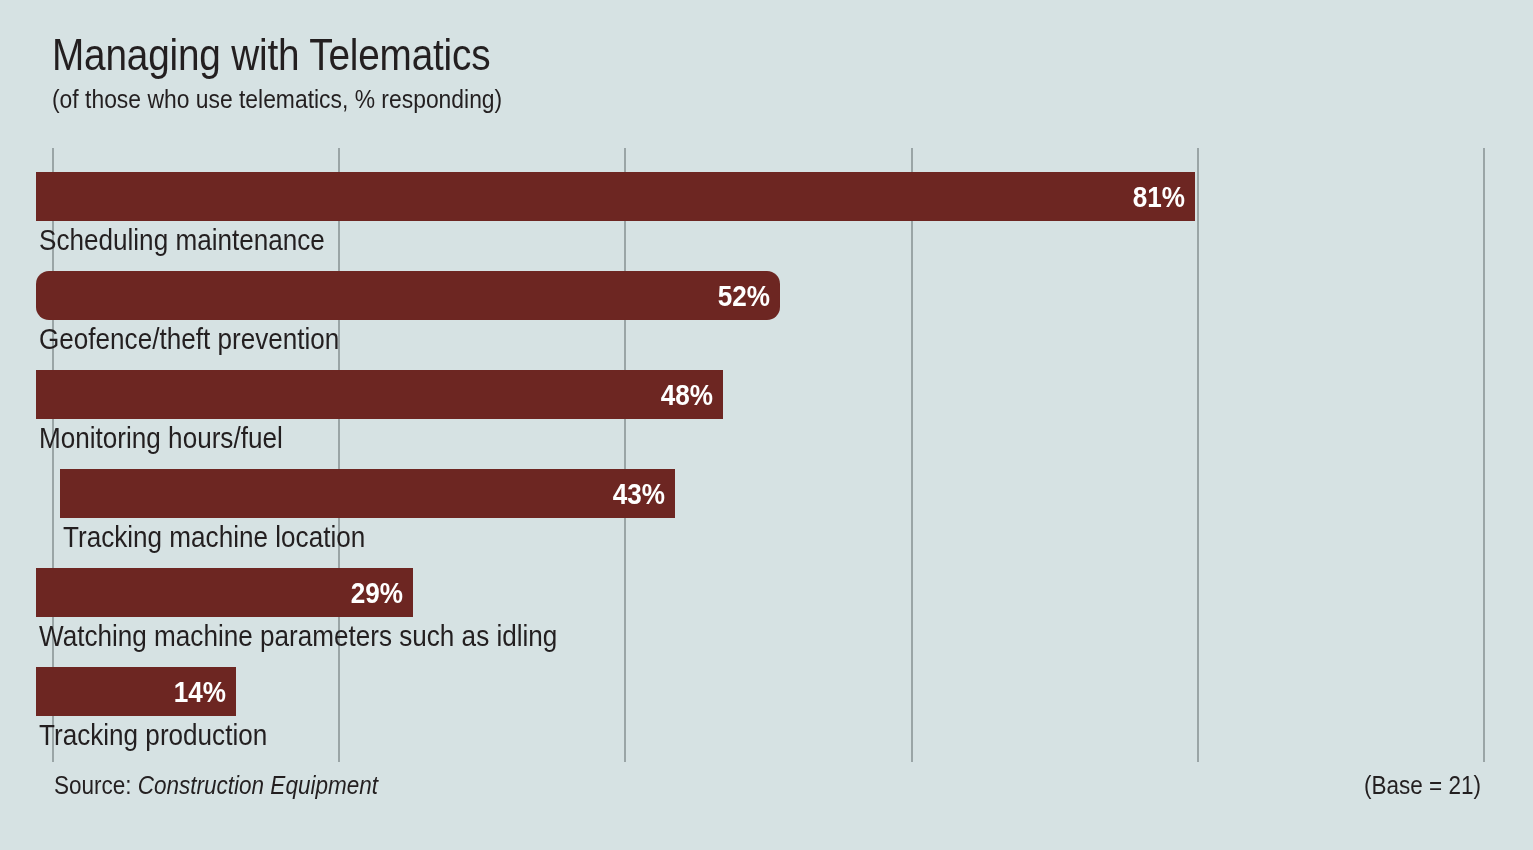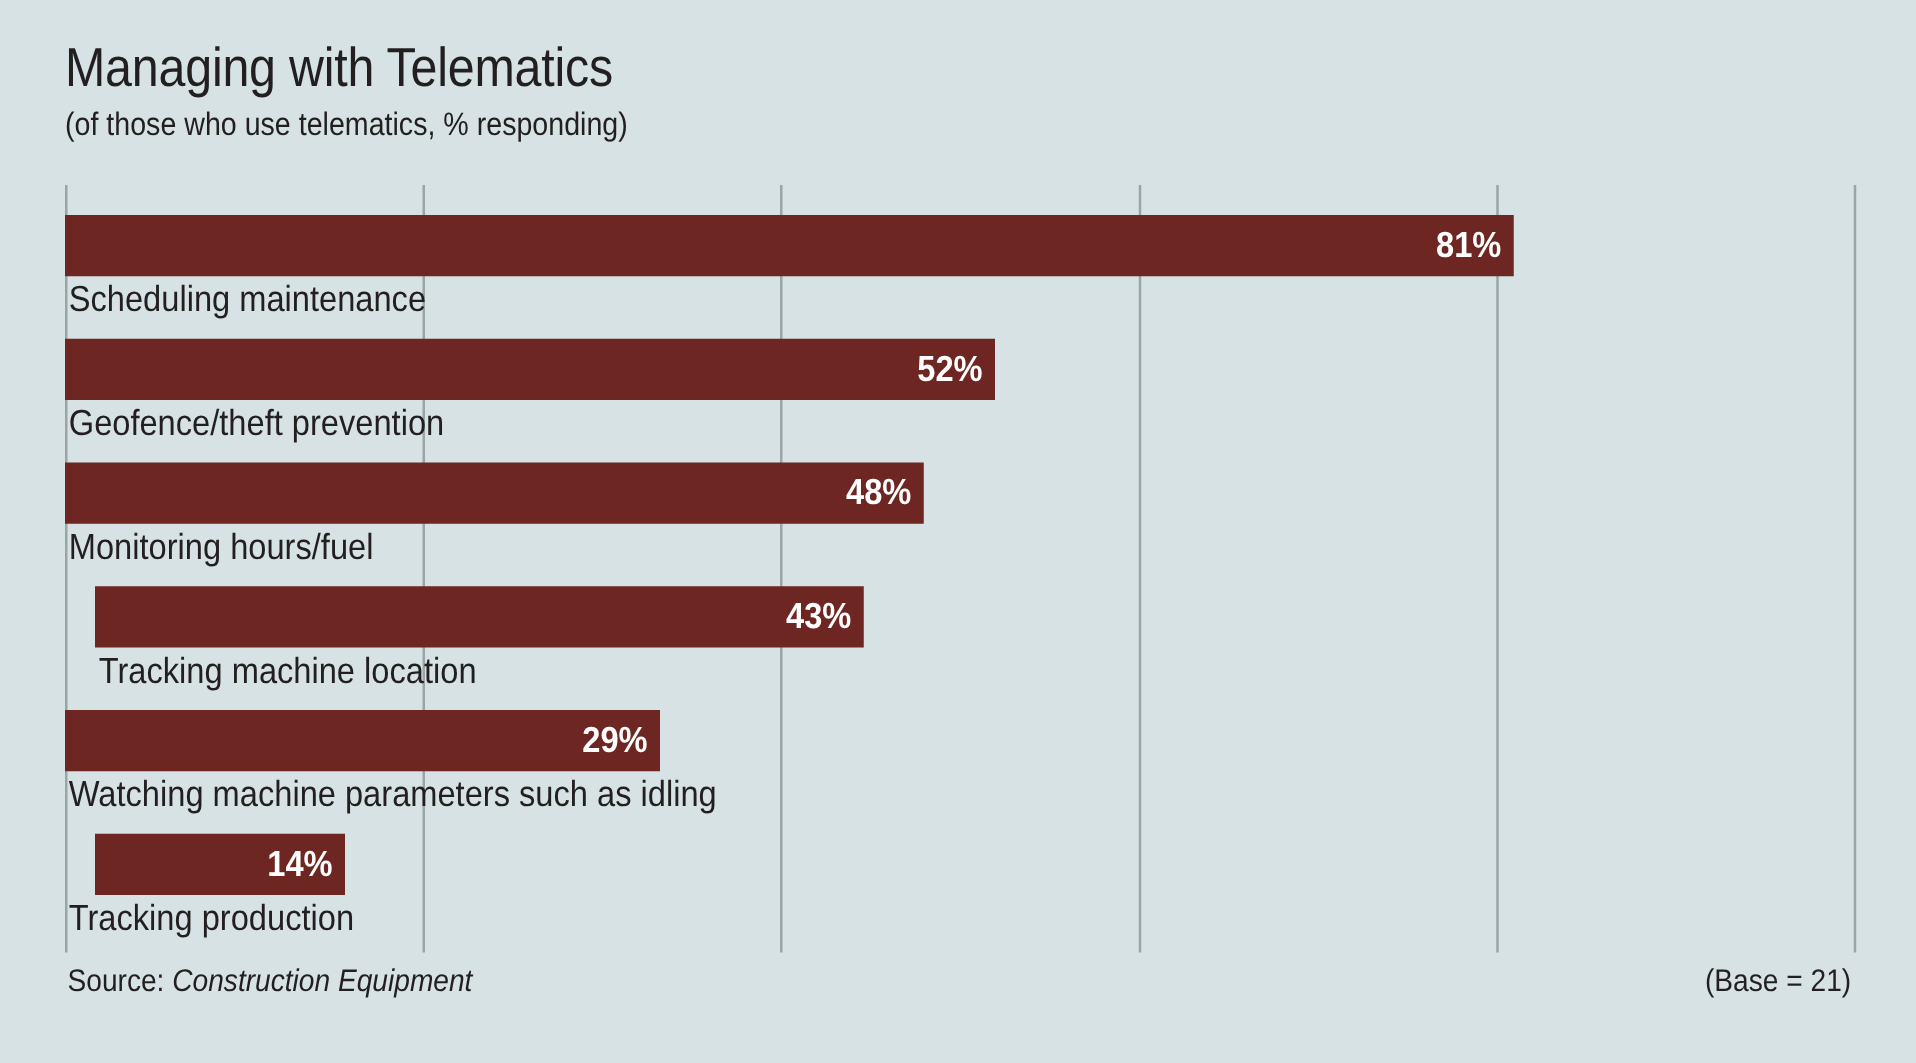--- a/index.html
+++ b/index.html
@@ -67,21 +67,21 @@
 
   #bars-layer {
     position: absolute;
     left: 0;
     top: 0;
     width: 1533px;
     height: 614px;
   }
   .bar-group {
     position: absolute;
-    left: 52px;
+    left: 36px;
     width: 1460px;
     height: 99px;
   }
   .bar {
     position: relative;
     height: 49px;
     background: #6d2622;
     box-sizing: border-box;
   }
   .bar-value {
@@ -163,45 +163,45 @@
         <div class="gridline" style="left: 1483px; background: rgb(154, 165, 166);"></div>
       </div>
     <div id="bars-layer">
         <div class="bar-group" style="top: 24px;">
           <div class="bar" style="width: 1159.11px; background: rgb(109, 38, 34);">
             <span class="bar-value" style="color: rgb(255, 255, 255);">81%</span>
           </div>
           <div class="bar-label" style="color: rgb(35, 31, 32);">Scheduling maintenance</div>
         </div>
         <div class="bar-group" style="top: 123px;">
-          <div class="bar" style="width: 744.12px; background: rgb(109, 38, 34);">
+          <div class="bar" style="width: 744.12px; background: rgb(109, 38, 34); border-radius: 13px;">
             <span class="bar-value" style="color: rgb(255, 255, 255);">52%</span>
           </div>
           <div class="bar-label" style="color: rgb(35, 31, 32);">Geofence/theft prevention</div>
         </div>
         <div class="bar-group" style="top: 222px;">
           <div class="bar" style="width: 686.88px; background: rgb(109, 38, 34); text-decoration: underline;">
             <span class="bar-value" style="color: rgb(255, 255, 255);">48%</span>
           </div>
           <div class="bar-label" style="color: rgb(35, 31, 32);">Monitoring hours/fuel</div>
         </div>
         <div class="bar-group" style="top: 321px; margin-left: 24px;">
           <div class="bar" style="width: 615.33px; background: rgb(109, 38, 34);">
             <span class="bar-value" style="color: rgb(255, 255, 255);">43%</span>
           </div>
           <div class="bar-label" style="color: rgb(35, 31, 32);">Tracking machine location</div>
         </div>
         <div class="bar-group" style="top: 420px;">
-          <div class="bar" style="width: 476px; background: rgb(109, 38, 34);">
+          <div class="bar" style="width: 377px; background: rgb(109, 38, 34);">
             <span class="bar-value" style="color: rgb(255, 255, 255);">29%</span>
           </div>
           <div class="bar-label" style="color: rgb(35, 31, 32);">Watching machine parameters such as idling</div>
         </div>
         <div class="bar-group" style="top: 519px;">
-          <div class="bar" style="width: 200.34px; background: rgb(109, 38, 34); margin-left: 24px;">
+          <div class="bar" style="width: 200.34px; background: rgb(109, 38, 34);">
             <span class="bar-value" style="color: rgb(255, 255, 255);">14%</span>
           </div>
           <div class="bar-label" style="color: rgb(35, 31, 32);">Tracking production</div>
         </div>
       </div>
   </div>
 
   <div id="footer-block">
     <div id="source-note">
       <span>Source:</span>

